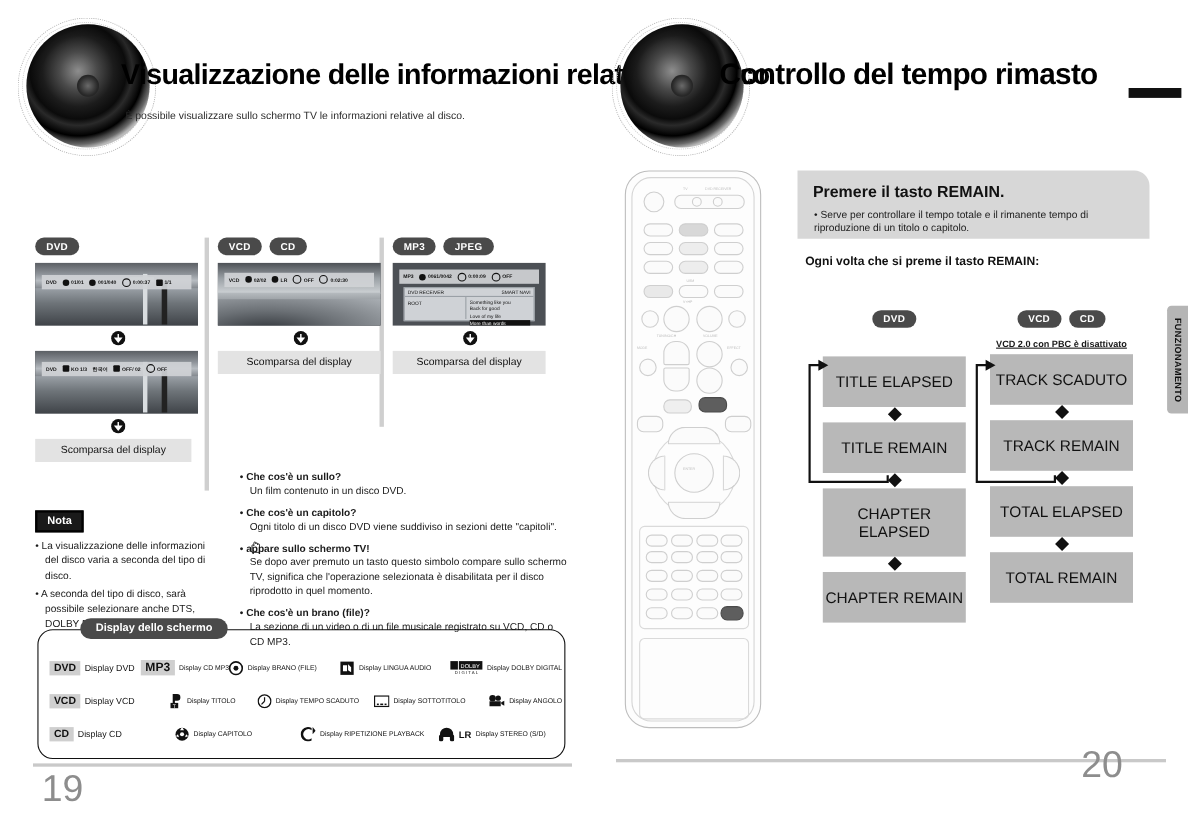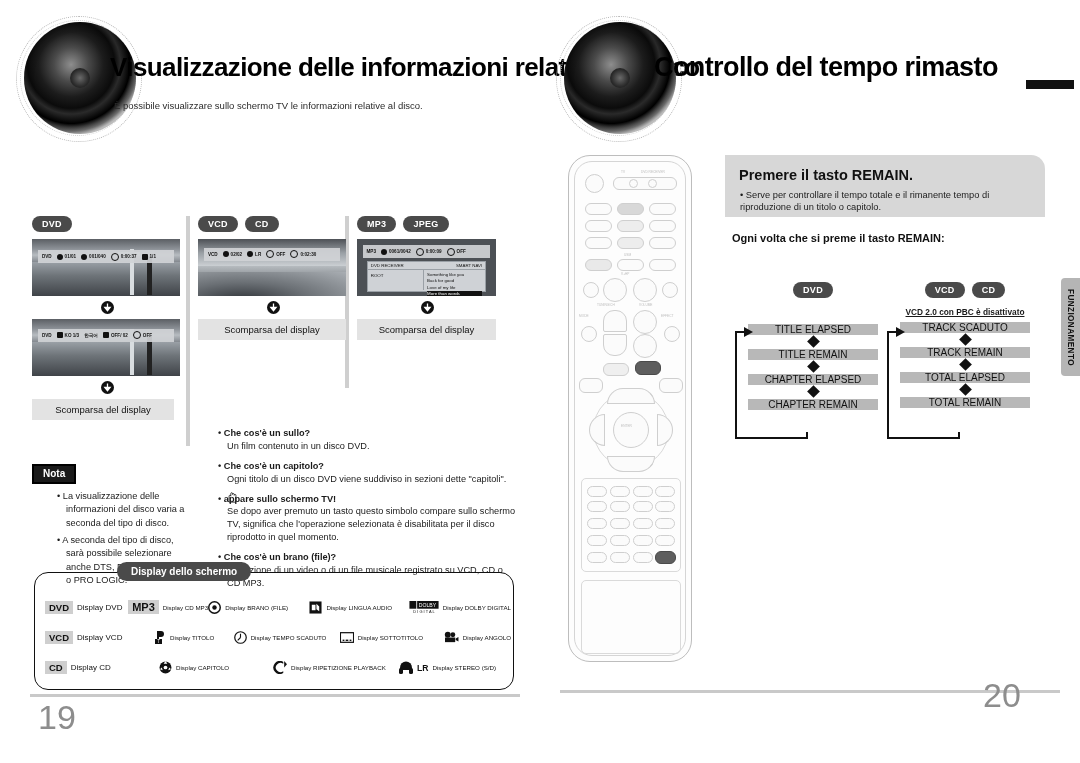--- a/index.html
+++ b/index.html
@@ -65,42 +65,42 @@
   .mp3bar{display:flex;justify-content:space-between;padding:1px 3px;border-bottom:1px solid #9aa0a6;}
   .mp3body{display:flex;height:calc(100% - 9px);}
   .mp3l{width:42%;border-right:1px solid #9aa0a6;padding:3px;}
   .mp3r{flex:1;padding:2px 3px;}
   .mp3r div{line-height:1.5;white-space:nowrap;}
   .mp3r div.sel{background:#111;color:#fff;}
 
   
   .nota-tag{display:inline-block;background:#1a1a1a;color:#fff;font-size:10px;font-weight:bold;
             padding:2px 9px 3px;border:2px solid #000;}
-  .nota-list{font-size:9.2px;line-height:1.45;margin-top:6px;margin-left:25px;}
+  .nota-list{font-size:9.2px;line-height:1.45;margin-top:6px;}
   .nota-list p{margin:0 0 4px 0;padding-left:9px;text-indent:-9px;}
 
   
   .qa{font-size:9.2px;line-height:1.4;}
   .qa .q{font-weight:bold;padding-left:9px;text-indent:-9px;}
   .qa .a{padding-left:9px;margin:0 0 7px 0;}
 
   
   .legend{position:absolute;border:1.4px solid #111;border-radius:14px;box-sizing:border-box;}
   .legend-tag{position:absolute;background:#4a4a4a;color:#fff;border-radius:11px;
-        font-size:10px;font-weight:bold;padding:4px 14px;margin-left:44px;}
+        font-size:10px;font-weight:bold;padding:4px 14px;}
   .lrow{display:flex;align-items:center;}
   .lcell{display:flex;align-items:center;gap:4px;}
   .lcell .txt{font-size:6.2px;color:#111;white-space:nowrap;}
   .lcell .txt.big{font-size:8.6px;}
   .badge{display:inline-block;background:#cfcfcf;color:#111;font-weight:bold;
          font-size:9.5px;padding:1px 4px;}
   .badge.mp3{font-size:11px;}
 
   
-  .flowbox{background:#b8b8b8;color:#111;font-size:10px;text-align:center;padding:0 0;}
+  .flowbox{background:#b8b8b8;color:#111;font-size:14px;text-align:center;padding:15px 0;}
   .diamond{width:9px;height:9px;background:#111;transform:rotate(45deg);margin:2.5px auto;}
   .pbc{font-size:8.3px;font-weight:bold;text-decoration:underline;text-align:center;}
 
   
   .remote{position:absolute;border:1px solid #bdbdbd;border-radius:22px;background:#fdfdfd;}
   .remote-in{position:absolute;left:5px;top:5px;right:5px;bottom:5px;border:1px solid #d5d5d5;border-radius:18px;}
   .rbtn{position:absolute;border:1px solid #cfcfcf;border-radius:6px;background:#fbfbfb;}
   .rbtn.dark{background:#5e5e5e;border-color:#4a4a4a;}
   .rbtn.rnd{border-radius:50%;}
   .rlabel{position:absolute;font-size:3.2px;color:#bdbdbd;white-space:nowrap;}

